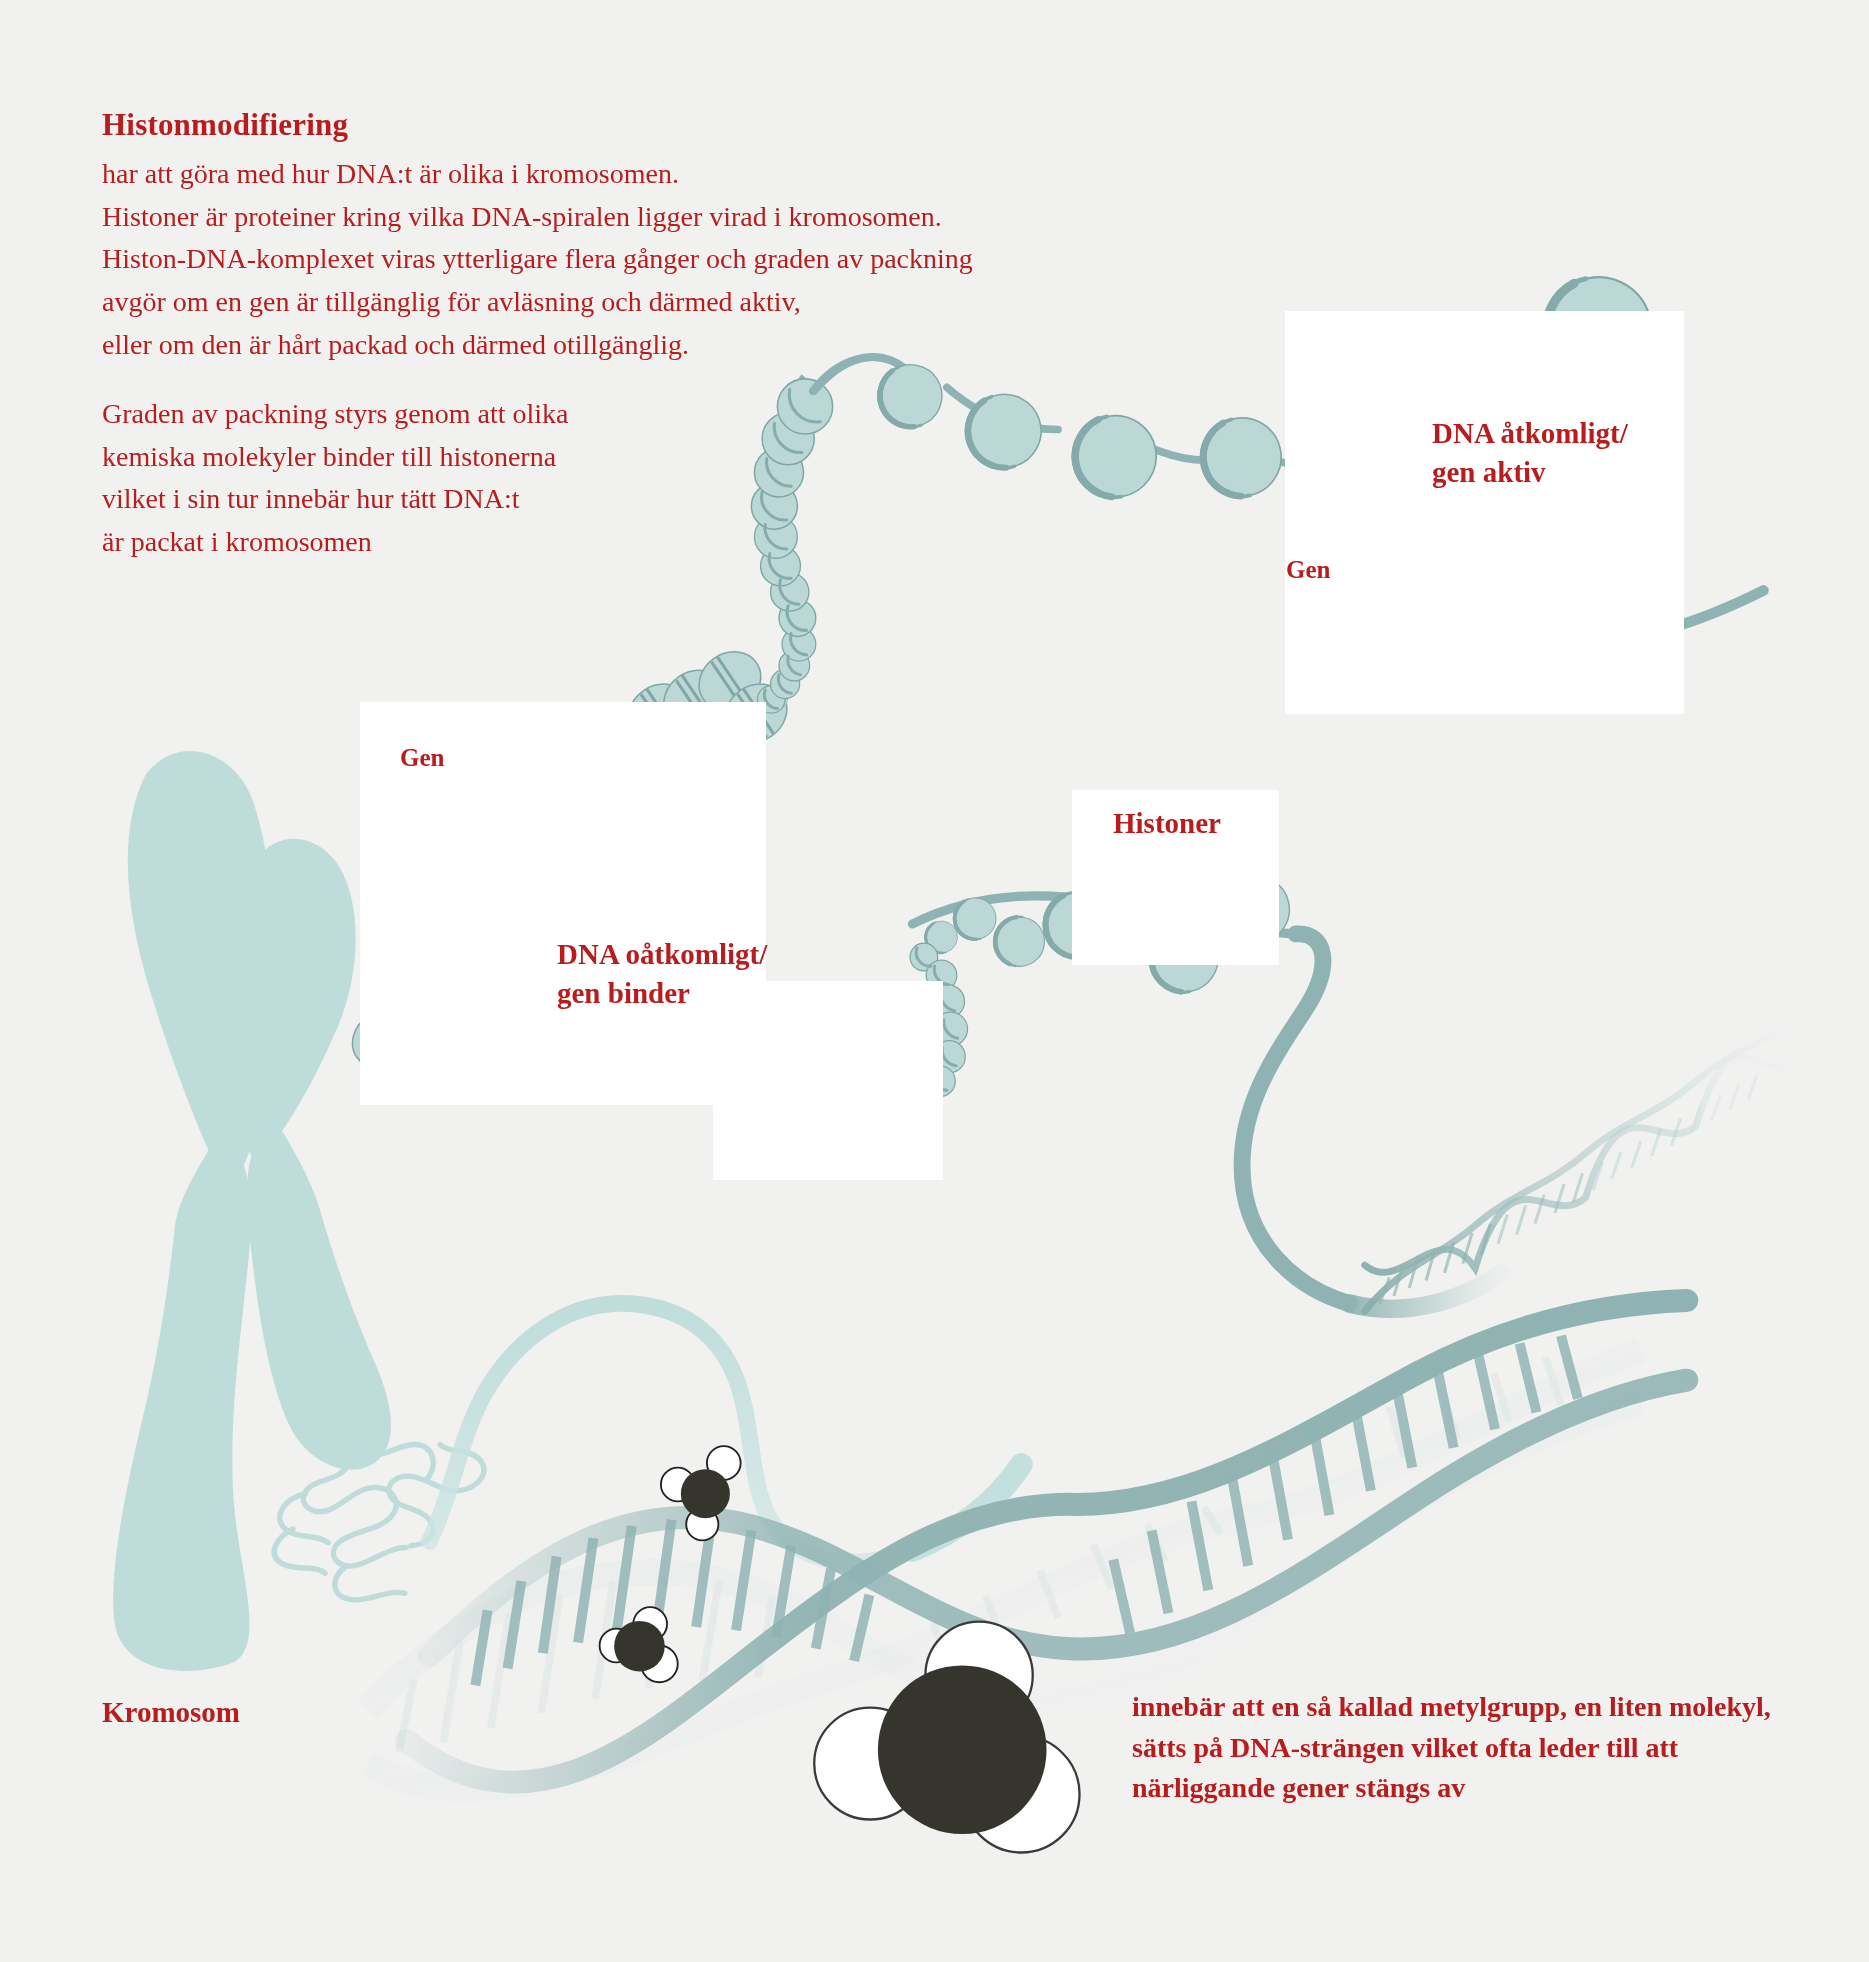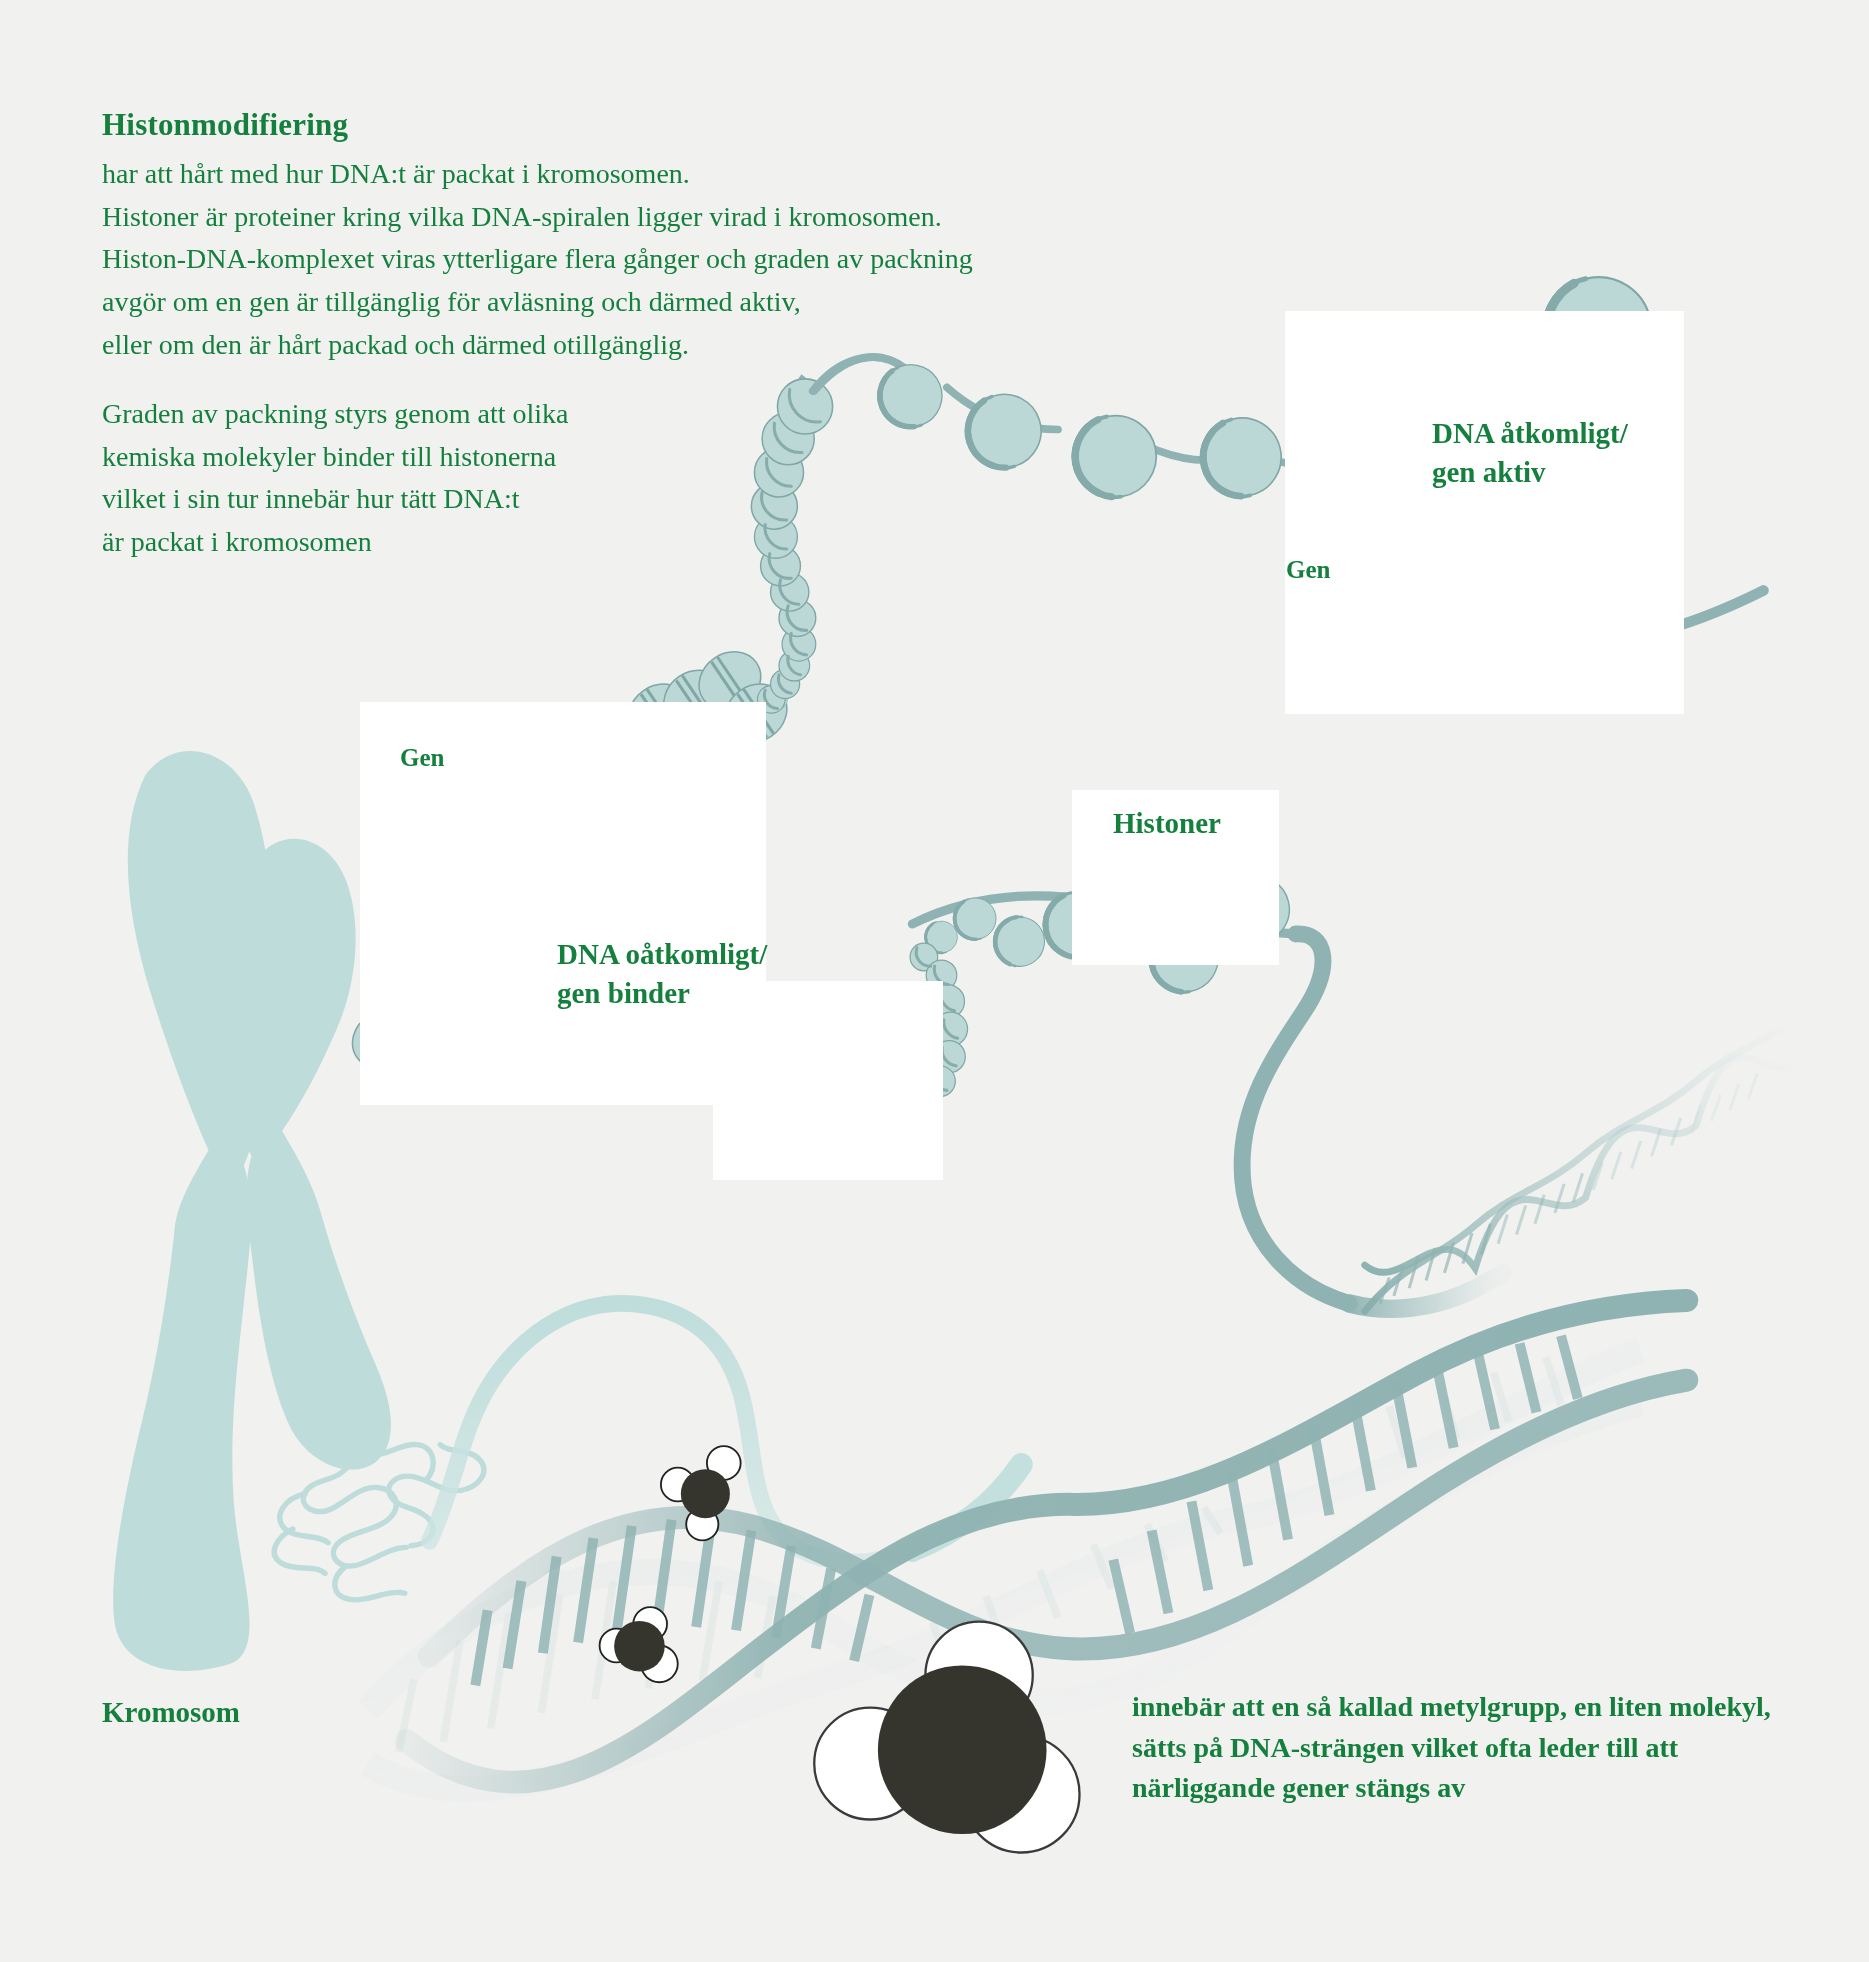--- a/index.html
+++ b/index.html
@@ -8,21 +8,21 @@
     padding: 0;
     background: #efefef;
   }
   #stage {
     position: relative;
     width: 1870px;
     height: 1963px;
     background: #f1f1f0;
     overflow: hidden;
     font-family: "Liberation Serif", "DejaVu Serif", serif;
-    color: #15803d;
+    color: #b91c1c;
   }
   svg.art {
     position: absolute;
     left: 0; top: 0;
     width: 1870px;
     height: 1963px;
     display: block;
   }
   .txtblock { position: absolute; }
 
@@ -474,21 +474,21 @@
     </g>
   </svg>
 
   <div class="plate" style="left:1285px; top:311px; width:399px; height:403px;"></div>
   <div class="plate" style="left:360px; top:702px; width:406px; height:403px;"></div>
   <div class="plate" style="left:713px; top:981px; width:230px; height:199px;"></div>
   <div class="plate" style="left:1072px; top:790px; width:207px; height:175px;"></div>
 
   <div class="txtblock" style="left:102px; top:107px;">
     <div class="heading">Histonmodifiering</div>
-    <div class="bodyline">har att hårt med hur DNA:t är packat i kromosomen.</div>
+    <div class="bodyline">har att göra med hur DNA:t är olika i kromosomen.</div>
     <div class="bodyline">Histoner är proteiner kring vilka DNA-spiralen ligger virad i kromosomen.</div>
     <div class="bodyline">Histon-DNA-komplexet viras ytterligare flera gånger och graden av packning</div>
     <div class="bodyline">avgör om en gen är tillgänglig för avläsning och därmed aktiv,</div>
     <div class="bodyline">eller om den är hårt packad och därmed otillgänglig.</div>
   </div>
 
   <div class="txtblock" style="left:102px; top:393px;">
     <div class="bodyline">Graden av packning styrs genom att olika</div>
     <div class="bodyline">kemiska molekyler binder till histonerna</div>
     <div class="bodyline">vilket i sin tur innebär hur tätt DNA:t</div>

